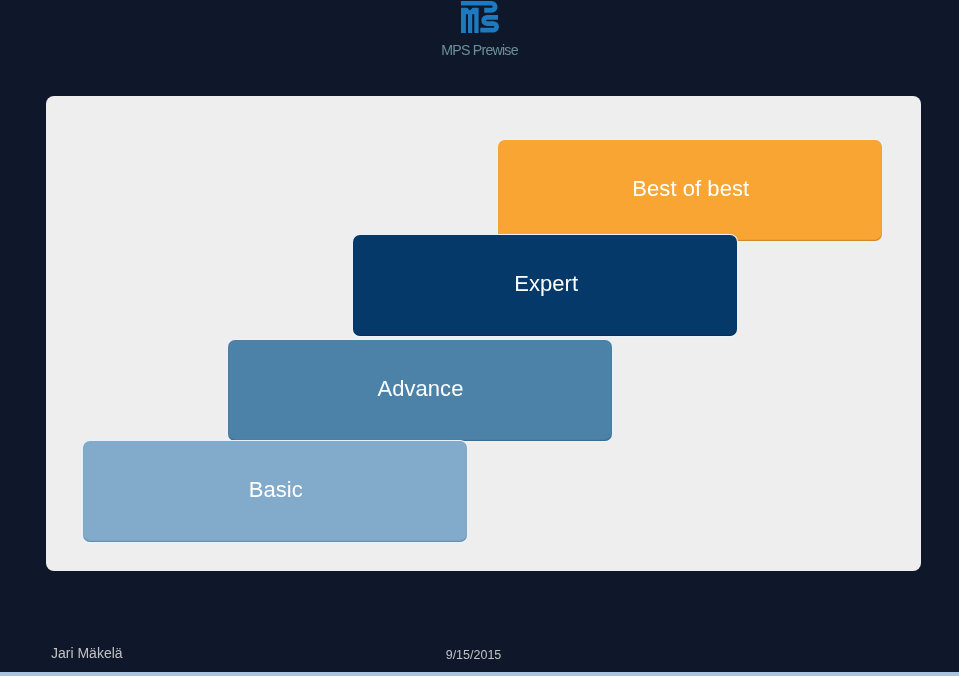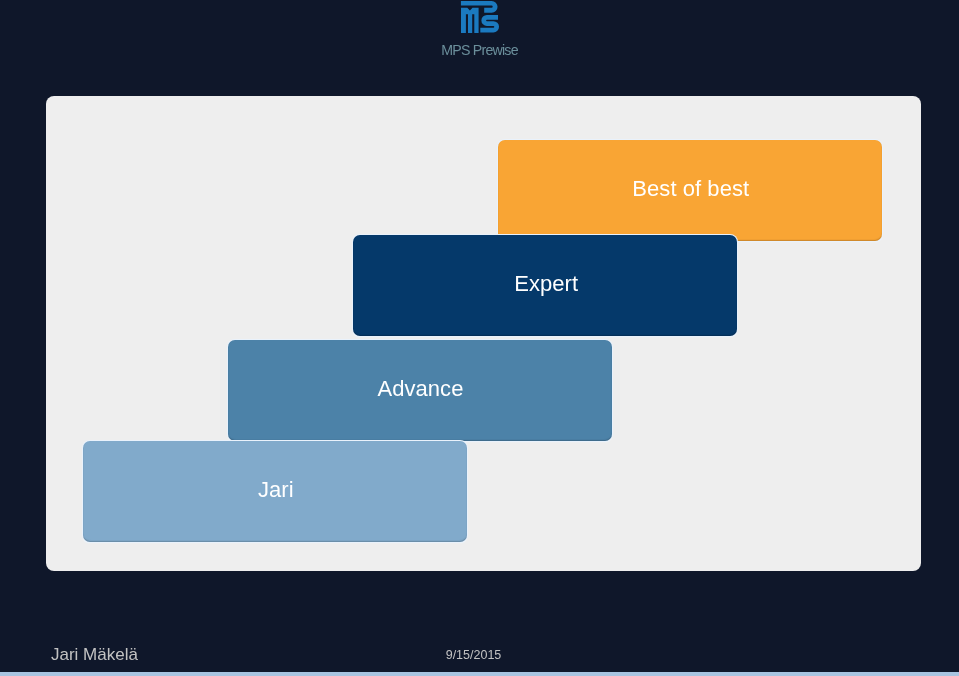--- a/index.html
+++ b/index.html
@@ -69,21 +69,21 @@
   #box-best   { left: 497.8px; top: 140.1px; background: #f9a534; }
   #box-expert { left: 353.2px; top: 235px; background: #05396a; }
   #box-adv    { left: 227.5px; top: 340.3px; background: #4c82a8; justify-content: center; }
   #box-basic  { left:  82.9px; top: 441.3px; background: #81aacb; }
 
   
   #footer-name {
     position: absolute;
     left: 51px;
     top: 644.5px;
-    font-size: 17px;
+    font-size: 14px;
     color: #c2c2c2;
     white-space: nowrap;
   }
   #footer-date {
     position: absolute;
     left: 0;
     top: 648px;
     width: 947px;
     text-align: center;
     font-size: 12.5px;
@@ -121,20 +121,20 @@
   <div class="pbox" id="box-best" style="background-color: rgb(249, 165, 52);">
     <span>Best of best</span>
   </div>
   <div class="pbox" id="box-expert" style="background-color: rgb(5, 57, 106);">
     <span>Expert</span>
   </div>
   <div class="pbox" id="box-adv" style="background-color: rgb(76, 130, 168);">
     <span>Advance</span>
   </div>
   <div class="pbox" id="box-basic" style="background-color: rgb(129, 170, 203);">
-    <span>Jari</span>
+    <span>Basic</span>
   </div>
 
   <div id="footer-name" style="color: rgb(194, 194, 194);">Jari Mäkelä</div>
   <div id="footer-date" style="color: rgb(194, 194, 194);">9/15/2015</div>
   <div id="footer-bar" style="background-color: rgb(168, 196, 224);"></div>
 
 </div>
 
 </body></html>

